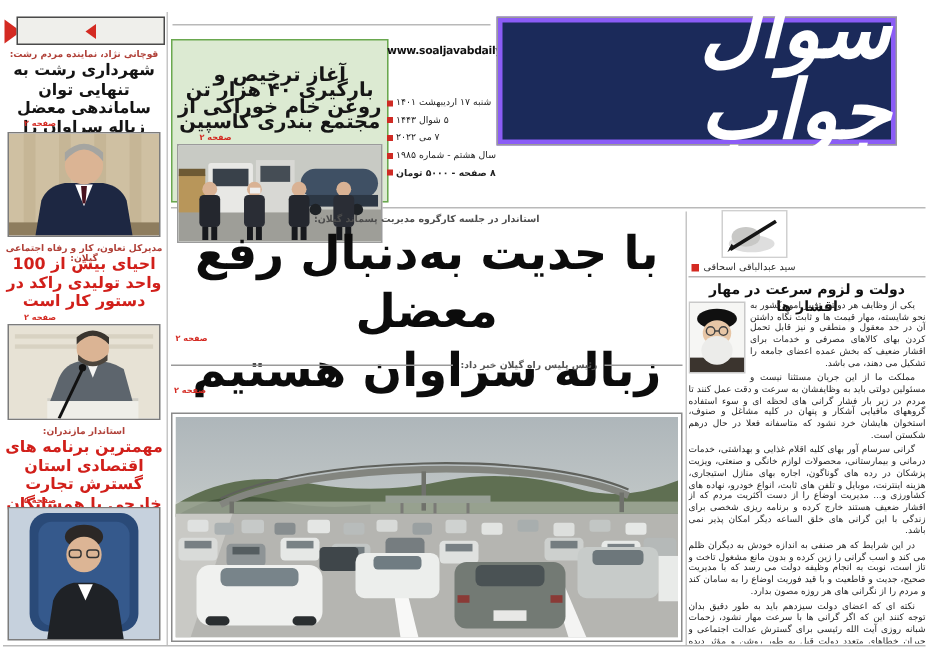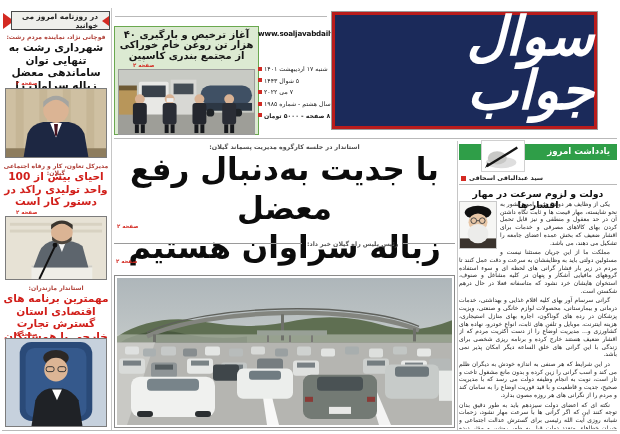--- a/index.html
+++ b/index.html
@@ -22,33 +22,33 @@
   .sb-headline.red { color:#d11f1a; }
   .pageref { color:#d42a22; font-size:5.4px; font-weight:bold; }
   .sb-photo { position:absolute; border:1px solid #7c7c7c; background:#fff; }
   .sb-photo svg { display:block; width:100%; height:100%; }
 
   
   .tagline { position:absolute; left:115px; top:3px; width:212px; text-align:center;
              font-size:8px; font-weight:bold; color:#1a1a1a; }
   .promo { position:absolute; left:114px; top:26px; width:145px; height:109px;
            background:#dcead2; border:1px solid #6aa84f; padding:2px; text-align:center; }
-  .promo-headline { font-size:10px; font-weight:bold; line-height:10.4px; color:#161616; margin-top:1px; }
+  .promo-headline { font-size:13px; font-weight:bold; line-height:10.4px; color:#161616; margin-top:17px; }
   .promo-ref { display:block; text-align:left; padding-left:16px; margin:1px 0; }
   .promo-photo { width:137px; height:66px; border:1px solid #9b9b9b; background:#fff; margin:0 auto; }
   .promo-photo svg { display:block; width:100%; height:100%; }
   .website { position:absolute; left:258px; top:29px; width:71px; text-align:center;
              font-size:7.2px; font-weight:bold; color:#111; letter-spacing:-0.2px; }
   .info-list { position:absolute; left:258px; top:63px; width:71px; }
   .info-item { display:flex; align-items:center; justify-content:flex-end; gap:2px;
                height:11.6px; font-size:6.2px; color:#222; white-space:nowrap; }
   .info-item .sq { width:4px; height:4px; background:#cf2b24; flex:0 0 auto; }
   .info-item.bold { font-weight:bold; }
-  .logo-frame { position:absolute; left:331px; top:11px; width:267px; height:119px;
-                border:1px solid #9a9a9a; background:#b91c1c; padding:3px; }
+  .logo-frame { position:absolute; left:331px; top:11px; width:267px; height:86px;
+                border:1px solid #9a9a9a; background:#8b5cf6; padding:3px; }
   .logo-box { width:100%; height:100%; background:#1b2a5a; display:flex; align-items:center; justify-content:center; }
   .logo-title { color:#fff; font-size:54px; font-weight:bold; font-style:italic; line-height:1;
                 padding-bottom:14px; direction:rtl; }
 
   
   .main-kicker { position:absolute; left:114px; top:143px; width:341px; text-align:center;
                  font-size:6.3px; font-weight:bold; color:#4d4d4d; }
   .main-headline { position:absolute; left:114px; top:150px; width:341px; text-align:center;
                    font-size:31px; font-weight:800; line-height:39px; color:#0c0c0c; }
   .rule-kicker { position:absolute; left:114px; top:240px; width:341px; display:flex; align-items:center; gap:5px;
@@ -61,21 +61,21 @@
              border:1px solid #8a8a8a; background:#fff; padding:2px; }
   .traffic svg { display:block; width:100%; height:100%; }
 
   
   .note-bar { position:absolute; left:459px; top:144px; width:158px; height:16px; background:#2f9e48; }
   .note-bar-label { position:absolute; right:7px; top:2px; color:#fff; font-size:8.6px; font-weight:bold; }
   .pen-img { position:absolute; left:481px; top:140px; width:44px; height:32px;
              background:#fff; border:1px solid #d0d0d0; z-index:2; }
   .pen-img svg { display:block; width:100%; height:100%; }
   .note-author { position:absolute; left:461px; top:174px; display:flex; align-items:center; gap:3px;
-                 font-size:6.4px; font-weight:bold; color:#1f1f1f;text-align:center; }
+                 font-size:6.4px; font-weight:normal; color:#1f1f1f;text-align:center; }
   .note-author .sq { width:5px; height:5px; background:#d42a22; }
   .note-title { position:absolute; left:459px; top:188px; width:158px; text-align:center;
                 font-size:9.4px; font-weight:bold; color:#101010; }
   .note-body { position:absolute; left:459px; top:200px; width:158px; height:229px; overflow:hidden;
                direction:rtl; text-align:justify; font-size:6px; line-height:7.7px; color:#232323; }
   .note-body p { margin:0 0 2px; text-indent:7px; }
   .cleric { float:left; width:38px; height:48px; margin:1px 3px 2px 0; border:1px solid #c9c9c9; background:#fff; }
   .cleric svg { display:block; width:100%; height:100%; }
 </style>
 </head>
@@ -85,21 +85,20 @@
 
   <div class="vrule" style="left:111px;top:8px;height:422px"></div>
   <div class="vrule" style="left:457px;top:141px;height:289px"></div>
   <div class="hrule" style="left:115px;top:16px;width:212px"></div>
   <div class="hrule" style="left:114px;top:138px;width:503px"></div>
   <div class="hrule" style="left:2px;top:430px;width:615px"></div>
 
   <div class="sb-head">
     <span class="tri-r"></span>
     <div class="sb-box">
-      <span class="sb-box-label fa">در روزنامه امروز می خوانید</span>
       <span class="tri-l"></span>
     </div>
   </div>
 
   <div class="abs fa sb-kicker" style="left:3px;top:33px;width:106px">قوچانی نژاد، نماینده مردم رشت:</div>
   <div class="abs fa sb-headline" style="left:3px;top:41px;width:106px">شهرداری رشت به تنهایی توان ساماندهی معضل زباله سراوان را ندارد</div>
   <div class="abs fa pageref" style="left:16px;top:80px">صفحه ۲</div>
   <div class="sb-photo" style="left:5px;top:88px;width:102px;height:70px">
     <svg viewBox="0 0 102 70" preserveAspectRatio="none">
       <rect width="102" height="70" fill="#cfc0a2"></rect>
@@ -310,23 +309,20 @@
         <rect x="212" y="128" width="22" height="7" fill="#e8e8e6"></rect>
         <rect x="188" y="118" width="8" height="5" fill="#8a3a36"></rect>
           <rect x="250" y="118" width="8" height="5" fill="#8a3a36"></rect>
         <rect x="268" y="86" width="54" height="34" rx="6" fill="#c7cbc9"></rect>
         <rect x="278" y="88" width="34" height="10" rx="3" fill="#6d777b"></rect>
         <rect x="322" y="92" width="13" height="30" fill="#e9ebe9"></rect>
       </g>
     </svg>
   </div>
 
-  <div class="note-bar">
-    <span class="note-bar-label fa">یادداشت امروز</span>
-  </div>
   <div class="pen-img">
     <svg viewBox="0 0 44 32" preserveAspectRatio="none">
       <rect width="44" height="32" fill="#ffffff"></rect>
       <ellipse cx="20" cy="23" rx="16" ry="6" fill="#dedede"></ellipse>
       <ellipse cx="16" cy="18" rx="10" ry="7" fill="#c8c8c6"></ellipse>
       <line x1="5" y1="27" x2="37" y2="7" stroke="#151515" stroke-width="2.5"></line>
       <polygon points="3,29 8,25 6,23" fill="#151515"></polygon>
     </svg>
   </div>
   <div class="note-author">

